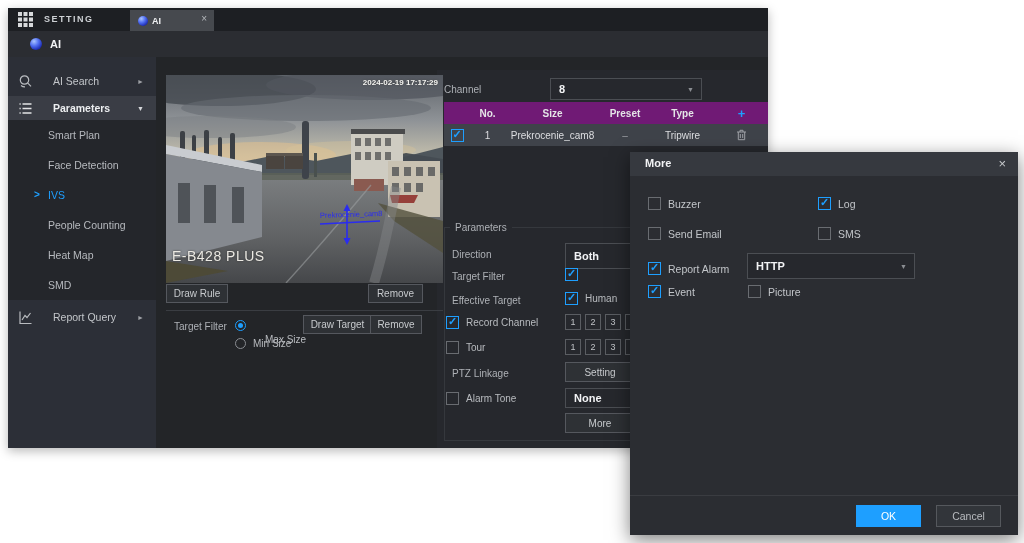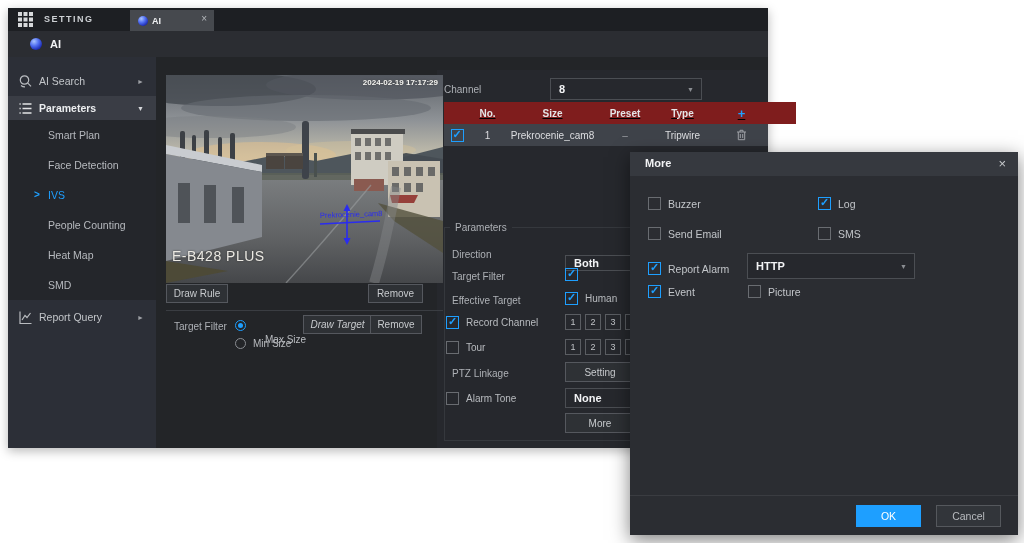--- a/index.html
+++ b/index.html
@@ -17,21 +17,21 @@
   .tab-close{position:absolute;right:7px;top:3px;font-size:10px;color:#b4b7bb;cursor:default;}
   .sphere{width:10px;height:10px;border-radius:50%;margin-left:8px;
           background:radial-gradient(circle at 34% 28%, #a9c4ff 0%, #4f6df0 40%, #1d2bb0 75%, #101a70 100%);}
   .titlebar{position:absolute;left:0;top:23px;width:760px;height:26px;background:#2b2d32;border-bottom:1px solid #1d1f23;}
   .titlebar .sphere{position:absolute;left:22px;top:7px;width:12px;height:12px;margin:0;}
   .page-title{position:absolute;left:42px;top:7px;font-size:11px;font-weight:bold;color:#f2f3f5;}
   
   .sidebar{position:absolute;left:0;top:49px;width:148px;height:391px;background:#2c2f37;}
   .side-item{position:absolute;left:0;width:148px;height:24px;display:flex;align-items:center;}
   .side-icon{width:15px;height:15px;margin-left:10px;flex:0 0 auto;}
-  .side-label{font-size:10.5px;color:#c3c6ca;margin-left:6px;}
+  .side-label{font-size:10.5px;color:#c3c6ca;margin-left:20px;}
   .side-arrow{position:absolute;right:12px;font-size:7px;color:#9da0a5;}
   .side-sel{background:#3a3d45;}
   .side-sel .side-label{color:#eceef0;font-weight:bold;}
   .submenu{position:absolute;left:0;top:63px;width:148px;height:180px;background:#24262b;}
   .sub-item{position:absolute;left:40px;font-size:10.5px;color:#b6b9be;}
   .sub-active{color:#1e9fff;}
   .sub-marker{position:absolute;left:26px;font-size:10px;color:#1e9fff;font-weight:bold;}
   
   .content-bg{position:absolute;left:148px;top:49px;width:612px;height:391px;background:#232528;}
   .right-panel{position:absolute;left:429px;top:62px;width:331px;height:378px;background:#26282d;}
@@ -44,21 +44,21 @@
   .lbl{position:absolute;font-size:10px;color:#aeb1b6;}
   .radio{position:absolute;width:11px;height:11px;border:1px solid #8a8d92;border-radius:50%;box-sizing:border-box;}
   .radio.sel{border-color:#1e9fff;}
   .radio.sel::after{content:"";position:absolute;left:2px;top:2px;width:5px;height:5px;border-radius:50%;background:#1e9fff;}
   .rlabel{position:absolute;font-size:10px;color:#b8bbbf;}
   
   .drop{position:absolute;background:#26282d;border:1px solid #4b4e53;box-sizing:border-box;display:flex;align-items:center;}
   .drop .val{font-size:11px;font-weight:bold;color:#f2f3f5;margin-left:8px;}
   .drop .arr{position:absolute;right:7px;font-size:7px;color:#8b8e93;}
   
-  .tbl-head{position:absolute;left:436px;top:94px;width:352px;height:22px;background:#7f1d1d;display:flex;align-items:center;text-decoration:underline;}
+  .tbl-head{position:absolute;left:436px;top:94px;width:324px;height:22px;background:#701a75;display:flex;align-items:center;}
   .tbl-row{position:absolute;left:436px;top:116px;width:324px;height:22px;background:#3f434a;display:flex;align-items:center;}
   .c0{width:26px;text-align:center;} .c1{width:35px;text-align:center;} .c2{width:95px;text-align:center;}
   .c3{width:50px;text-align:center;} .c4{width:65px;text-align:center;} .c5{width:53px;text-align:center;}
   .th{font-size:10px;font-weight:bold;color:#e4e5e7;}
   .td{font-size:10px;color:#dddee1;}
   .plus{color:#1e9fff;font-weight:bold;font-size:13px;}
   
   .cb{position:absolute;width:13px;height:13px;border:1px solid #696c71;box-sizing:border-box;background:transparent;}
   .cb.checked{border-color:#1e9fff;}
   .cb.checked::after{content:"✓";position:absolute;left:1px;top:-2px;font-size:11px;font-weight:bold;color:#1e9fff;}
@@ -260,21 +260,21 @@
 
     <div class="btn" style="left:158px;top:276px;width:62px;height:19px;">Draw Rule</div>
     <div class="btn" style="left:360px;top:276px;width:55px;height:19px;">Remove</div>
     <div class="sep" style="left:158px;top:302px;width:277px;"></div>
 
     <span class="lbl" style="left:166px;top:313px;">Target Filter</span>
     <span class="radio sel" style="left:227px;top:312px;"></span>
     <span class="rlabel" style="left:245px;top:326px;padding-left:12px;">Max Size</span>
     <span class="radio" style="left:227px;top:330px;"></span>
     <span class="rlabel" style="left:245px;top:330px;">Min Size</span>
-    <div class="btn" style="left:295px;top:307px;width:69px;height:19px;font-style:italic;">Draw Target</div>
+    <div class="btn" style="left:295px;top:307px;width:69px;height:19px;">Draw Target</div>
     <div class="btn" style="left:362px;top:307px;width:52px;height:19px;">Remove</div>
 
     <span class="lbl" style="left:436px;top:76px;">Channel</span>
     <div class="drop" style="left:542px;top:70px;width:152px;height:22px;">
       <span class="val">8</span>
       <span class="arr">▼</span>
     </div>
 
     <div class="tbl-head">
       <span class="c0"></span>
@@ -296,21 +296,21 @@
         <svg width="11" height="12" viewBox="0 0 11 12" fill="none" stroke="#9fa2a7" stroke-width="1">
           <path d="M1 3h9M4 3V1.3h3V3M2.3 3v7.7h6.4V3M4.3 5v4M6.7 5v4"></path>
         </svg>
       </span>
     </div>
 
     <div class="fieldset"></div>
     <span class="legend">Parameters</span>
 
     <span class="lbl" style="left:444px;top:241px;">Direction</span>
-    <div class="drop" style="left:557px;top:235px;width:70px;height:16px;margin-top:12px;">
+    <div class="drop" style="left:557px;top:235px;width:70px;height:26px;">
       <span class="val">Both</span>
     </div>
 
     <span class="lbl" style="left:444px;top:263px;">Target Filter</span>
     <span class="cb checked" style="left:557px;top:260px;"></span>
 
     <span class="lbl" style="left:444px;top:287px;">Effective Target</span>
     <span class="cb checked" style="left:557px;top:284px;"></span>
     <span class="rlabel" style="left:577px;top:285px;">Human</span>
 

